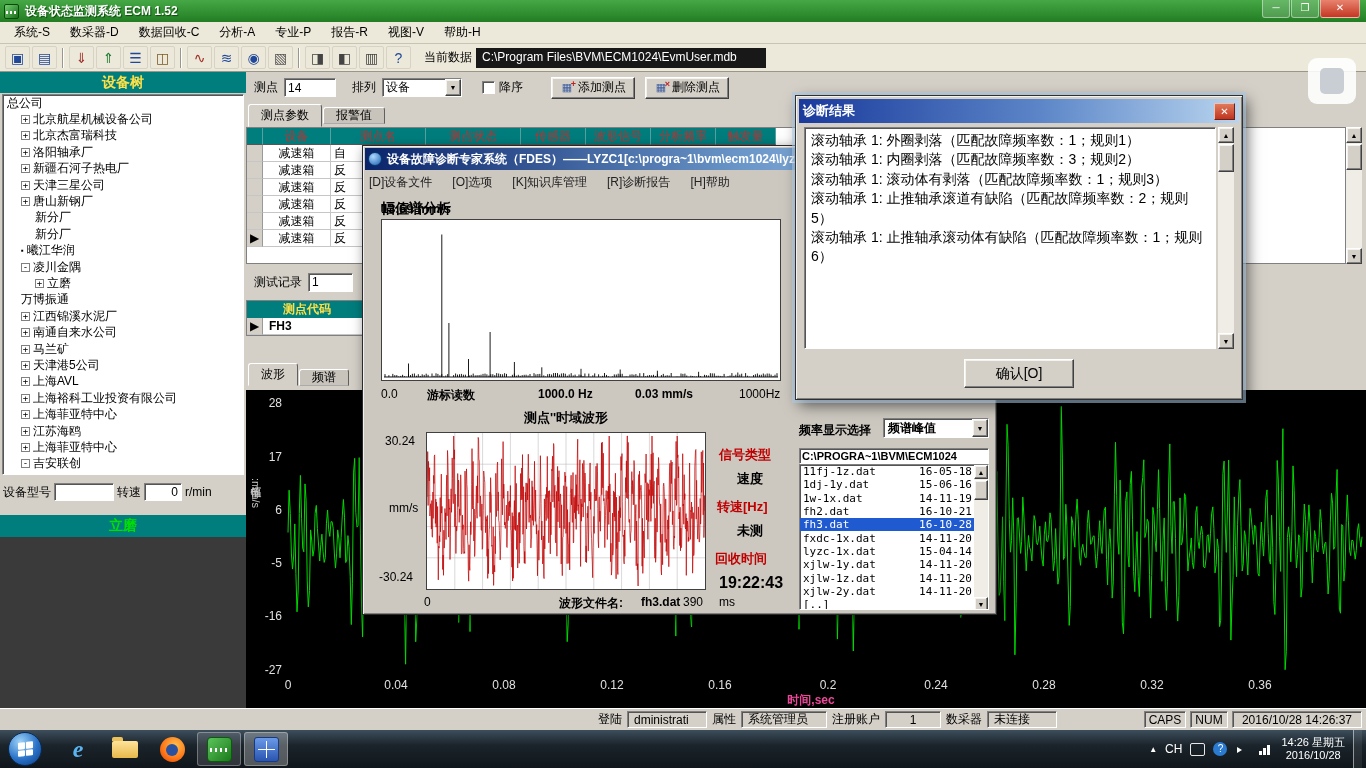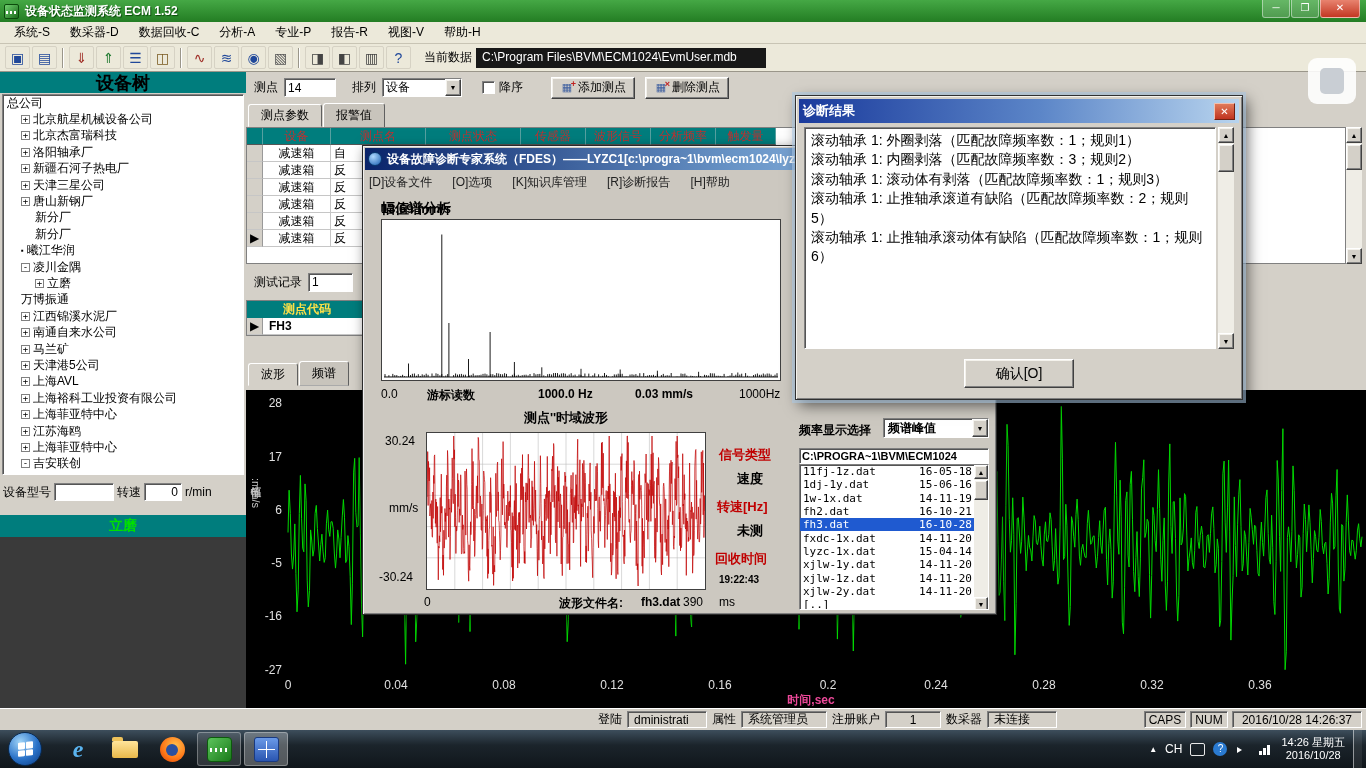--- a/index.html
+++ b/index.html
@@ -31,21 +31,21 @@
     border-bottom:1px solid #9a968a;display:flex;align-items:center;padding-left:4px;}
   .tbtn{width:25px;height:23px;margin:0 1px;display:flex;align-items:center;justify-content:center;
     font-size:14px;background:#ece9da;border:1px solid #d6d2c4;border-radius:2px;}
   .tsep{width:0;height:20px;border-left:1px solid #9a968a;border-right:1px solid #fff;margin:0 4px;}
   #current-data-label{margin-left:12px;font-size:12px;color:#000;}
   #current-data-box{margin-left:4px;width:290px;height:20px;background:#181818;color:#fff;
     font-size:12px;padding:2px 6px;white-space:nowrap;overflow:hidden;}
   
   #left-panel{position:absolute;left:0;top:72px;width:246px;height:636px;background:#d4d0c8;}
   #tree-header{position:absolute;left:0;top:0;width:246px;height:21px;background:#007d7d;
-    color:#000000;font-weight:bold;display:flex;align-items:center;justify-content:center;font-size:18px;}
+    color:#fde047;font-weight:bold;display:flex;align-items:center;justify-content:center;font-size:14px;}
   #tree-box{position:absolute;left:2px;top:22px;width:242px;height:381px;background:#fff;overflow:hidden;}
   .tree-row{height:16.4px;display:flex;align-items:center;font-size:12px;color:#000;white-space:nowrap;}
   .expand-box{width:9px;height:9px;border:1px solid #808080;background:#fff;font-size:9px;line-height:7px;
     text-align:center;margin-right:3px;flex:0 0 auto;font-family:"DejaVu Sans Mono",monospace;}
   .tree-dot{font-size:8px;margin-right:3px;}
   #model-row{position:absolute;left:0;top:407px;width:246px;height:26px;display:flex;align-items:center;
     padding:0 3px;font-size:12px;color:#000;gap:3px;}
   #model-row input{height:18px;font-size:12px;background:#fff;}
   #limo-bar{position:absolute;left:0;top:443px;width:246px;height:22px;background:#007d7d;
     color:#00e000;font-weight:bold;font-size:14px;display:flex;align-items:center;justify-content:center;}
@@ -57,21 +57,21 @@
   .inp{background:#fff;border:1px solid;border-color:#808080 #fff #fff #808080;
     box-shadow:inset 1px 1px 0 #555;height:19px;font-size:12px;padding:0 3px;}
   .dropdown{background:#fff;height:19px;display:flex;align-items:center;position:relative;padding-right:16px;}
   .dd-arrow{position:absolute;right:0;top:0;width:16px;height:100%;font-size:7px;display:flex;
     align-items:center;justify-content:center;}
   .cbox{width:13px;height:13px;background:#fff;margin-right:4px;}
   .cmd-btn{height:22px;padding:0 8px;font-size:12px;display:flex;align-items:center;gap:4px;color:#000;}
   .mini-ico{position:relative;width:14px;height:13px;font-size:11px;line-height:13px;color:#4060a0;}
   .mini-ico b{position:absolute;right:-2px;top:-3px;font-size:9px;}
   #param-tabs{position:absolute;left:2px;top:32px;height:23px;display:flex;align-items:center;}
-  .tab{height:25px;padding:0 12px;display:flex;align-items:center;font-size:12px;background:#c8c4bc;
+  .tab{height:17px;padding:0 12px;display:flex;align-items:center;font-size:12px;background:#c8c4bc;
     border:1px solid;border-color:#fff #606060 #aaa #fff;border-radius:3px 3px 0 0;margin-right:1px;color:#000;}
   .tab.active{height:23px;background:#d4d0c8;border-bottom-color:#d4d0c8;}
   #table{position:absolute;left:0;top:55px;width:1100px;height:137px;background:#fff;
     border:1px solid #808080;overflow:hidden;}
   .trow{display:flex;height:17px;}
   .tcell{border-right:1px solid #c6c6c6;border-bottom:1px solid #c6c6c6;font-size:12px;
     display:flex;align-items:center;justify-content:center;overflow:hidden;white-space:nowrap;color:#000;}
   .thead .tcell{background:#007d7d;color:#c03030;border-right:1px solid #56a0a0;border-bottom:1px solid #555;}
   .selcell{background:#d4d0c8;border-right:1px solid #999;}
   #table-scroll{position:absolute;left:1100px;top:55px;width:16px;height:137px;background:#efede6;}
@@ -537,21 +537,21 @@
     <span class="fd-label bold" style="left:196px;top:449px">波形文件名:</span>
     <span class="fd-label bold" style="left:278px;top:449px">fh3.dat</span>
     <span class="fd-label" style="left:320px;top:449px">390</span>
     <span class="fd-label" style="left:356px;top:449px">ms</span>
 
     <span class="fd-label bold red" style="left:356px;top:300px;font-size:13px">信号类型</span>
     <span class="fd-label bold" style="left:374px;top:324px;font-size:13px">速度</span>
     <span class="fd-label bold red" style="left:354px;top:352px;font-size:13px">转速[Hz]</span>
     <span class="fd-label bold" style="left:374px;top:376px;font-size:13px">未测</span>
     <span class="fd-label bold red" style="left:352px;top:404px;font-size:13px">回收时间</span>
-    <span class="fd-label bold" style="left:356px;top:428px;font-size:10px">19:22:43</span>
+    <span class="fd-label bold" style="left:356px;top:428px;font-size:16px">19:22:43</span>
 
     <span class="fd-label bold" style="left:436px;top:276px">频率显示选择</span>
     <div id="freq-dd" class="sunken">
       <span>频谱峰值</span>
       <span class="dd-arrow btn3d">▼</span>
     </div>
     <div id="file-path" class="sunken">C:\PROGRA~1\BVM\ECM1024</div>
     <div id="file-list" class="sunken">
       <div id="file-rows">
           <div class="frow">

